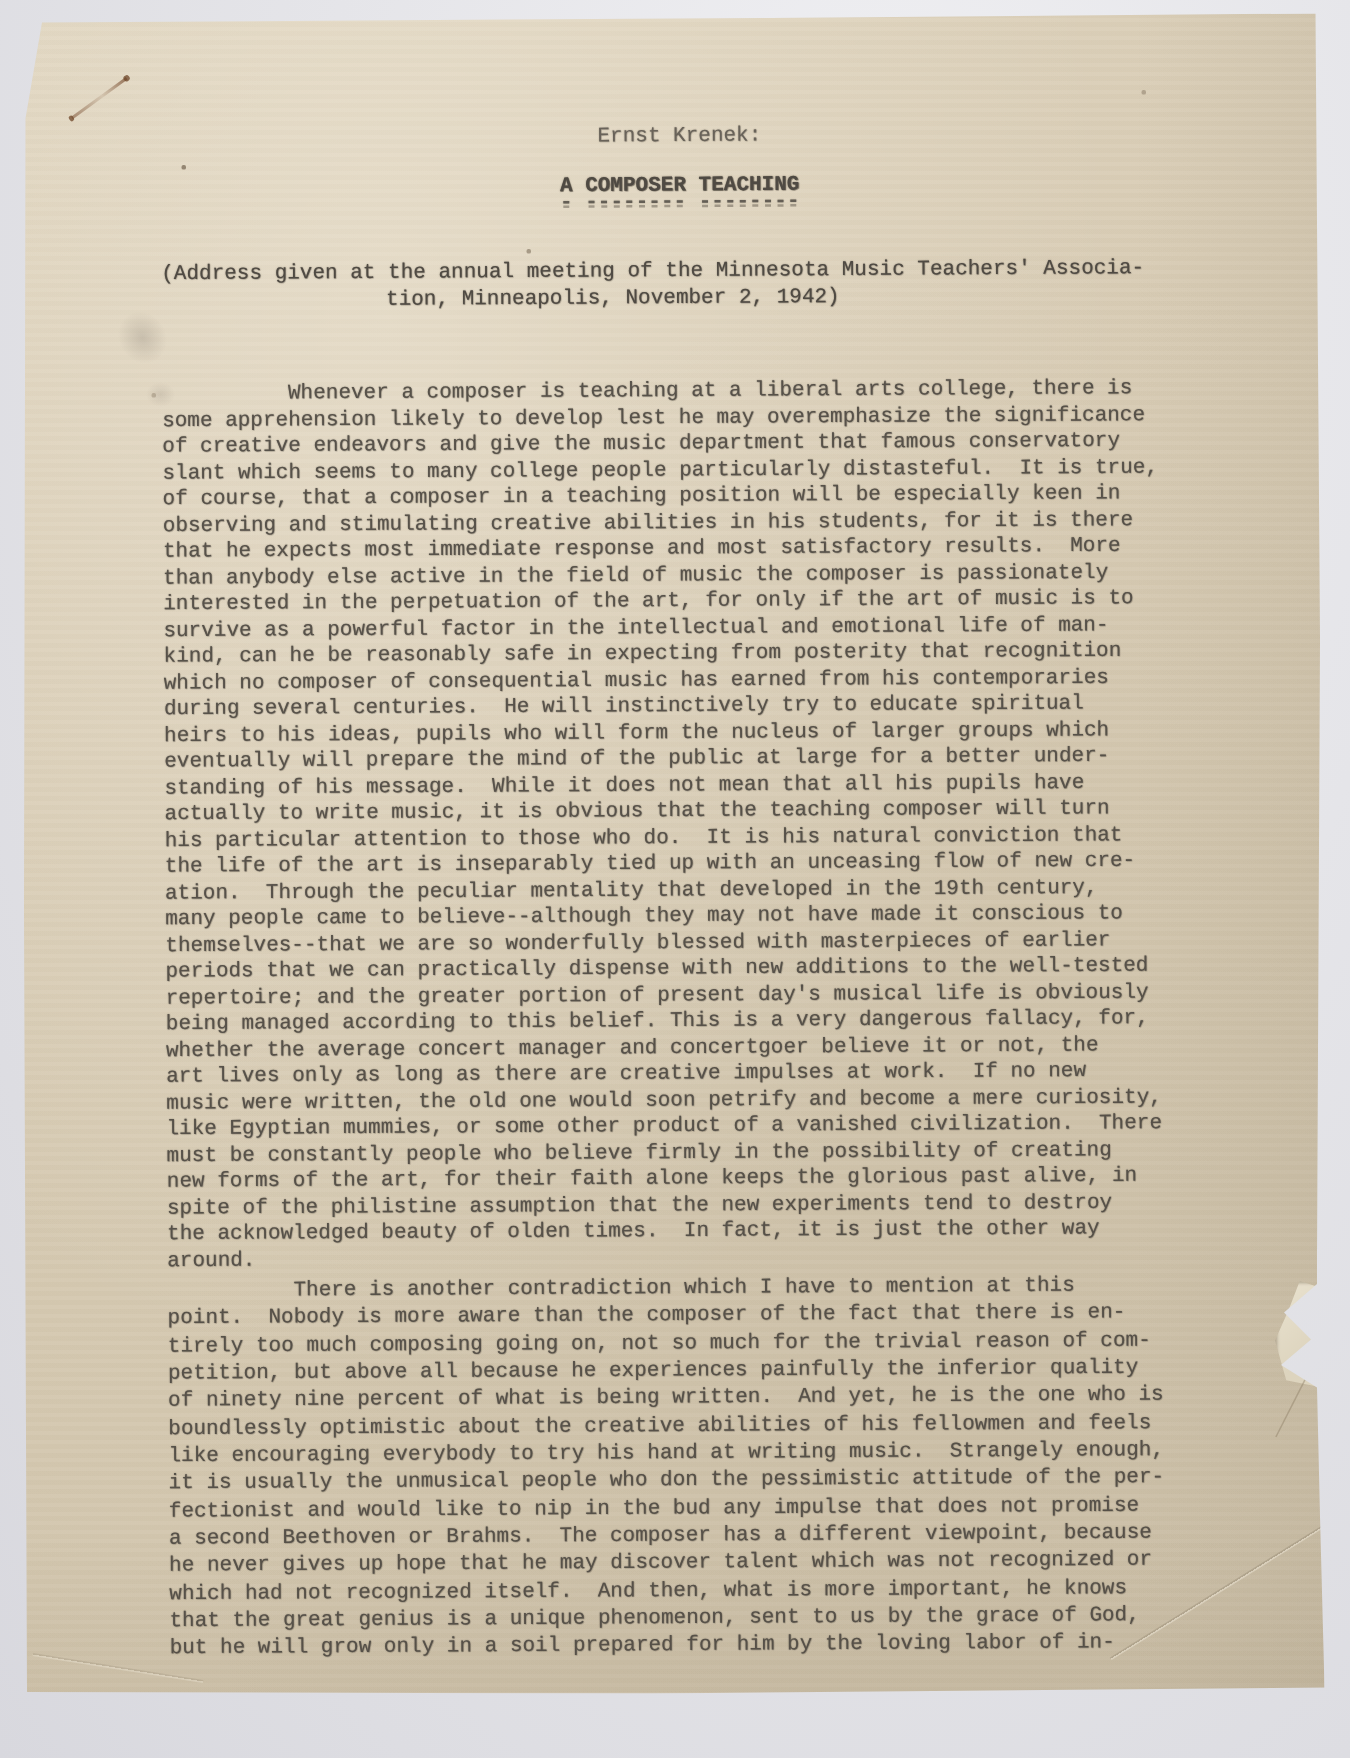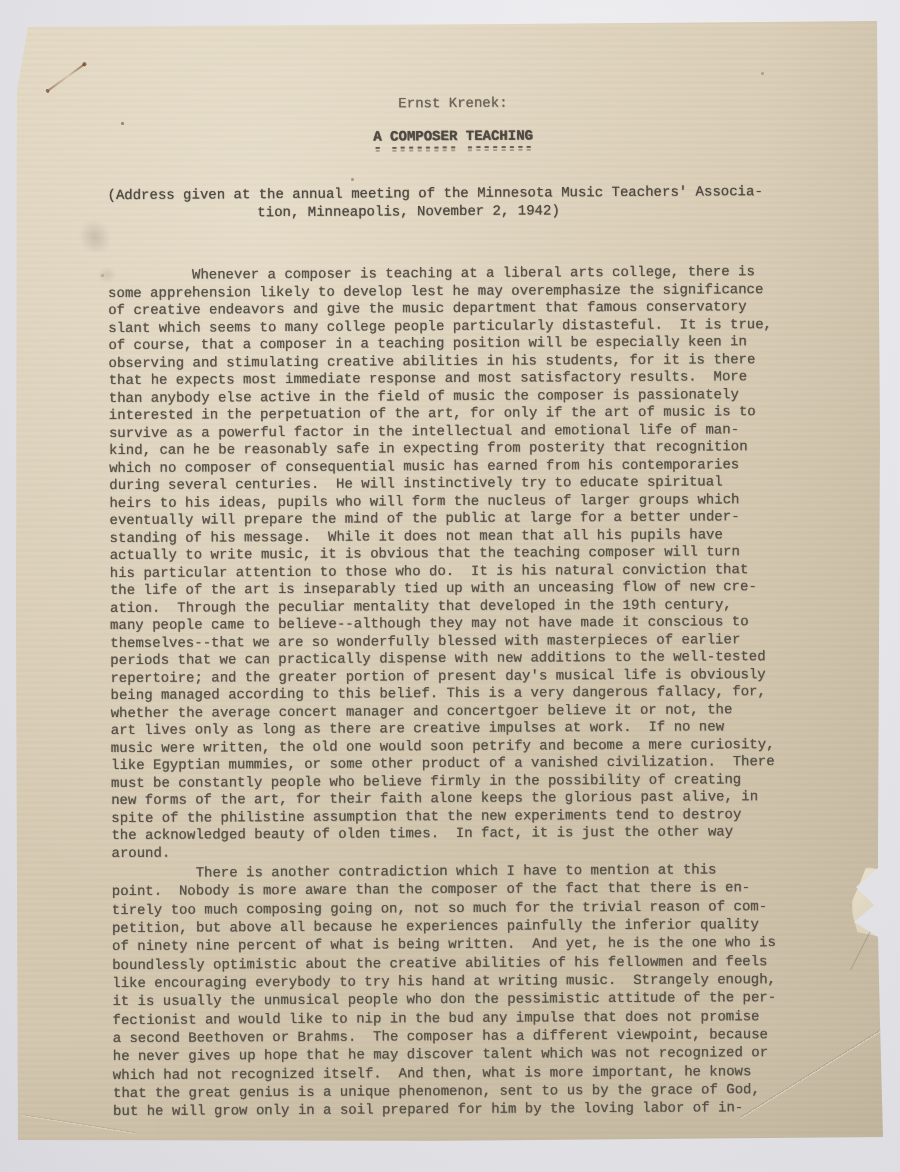--- a/index.html
+++ b/index.html
@@ -9,21 +9,21 @@
     font-family: "Liberation Mono", "DejaVu Sans Mono", monospace;
   }
   body {
     background: radial-gradient(ellipse at 65% 15%, #efeff2 0%, #e5e5e9 45%, #dddde2 80%, #d8d8de 100%);
     position: relative;
   }
 
   
   .paper {
     position: absolute;
-    left: 14px; top: 18px;
+    left: 14px; top: 6px;
     width: 872px; height: 1128px;
     background:
       linear-gradient(162deg, #ded3bd 0%, #d9cdb6 30%, #d5c9b1 62%, #cfc3ab 100%);
     clip-path: polygon(
       14px 9px,
       500px 6px,
       863px 3px,
       866px 420px,
       864px 832px,
       864px 850px,

